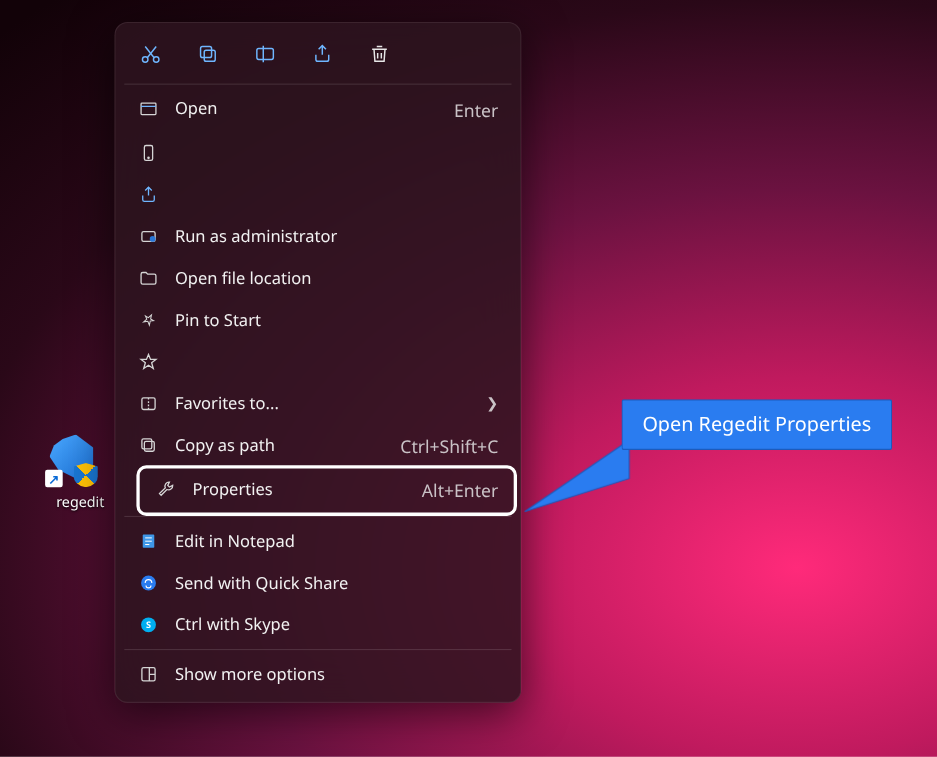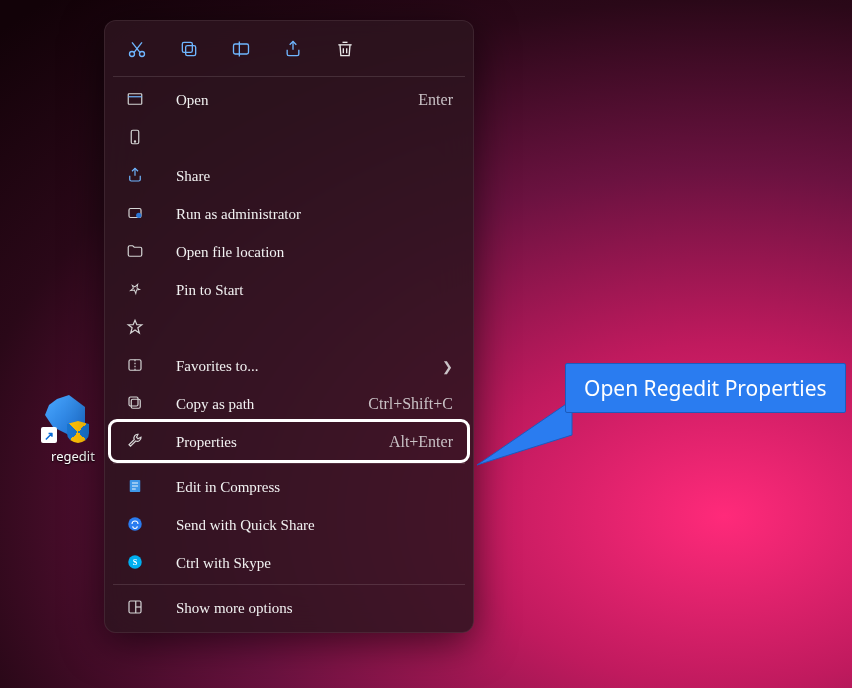--- a/index.html
+++ b/index.html
@@ -67,39 +67,39 @@
   }
   .icon-row .ibtn {
     width:24px;height:24px;display:flex;align-items:center;justify-content:center;
     cursor:pointer; color:#6fb6ff;
   }
   .icon-row .ibtn.danger { color:#e7e7e7; }
   .separator {
     height:1px; background:rgba(255,255,255,0.12); margin:3px 2px;
   }
   .menu-item {
-    display:flex; align-items:flex-end; gap:31px;
+    display:flex; align-items:flex-start; gap:14px;
     padding:9px 14px; border-radius:6px;
-    cursor:pointer; font-size:15px;font-family:Liberation Serif, serif;
+    cursor:pointer; font-size:15px;
   }
   .menu-item .micon { width:20px;height:20px;display:flex;align-items:center;justify-content:center;flex:0 0 20px; }
   .menu-item .label { flex:1; }
   .menu-item .shortcut { color:#c9c2c6; font-size:16px; }
   .menu-item .chevron { color:#c9c2c6; font-size:13px; }
   .menu-item.highlight {
-    outline:3px solid #fff; border-radius:6px;
+    outline:3px solid #fff; border-radius:6px;margin-left:16px;
   }
   svg { display:block; }
 
   .callout {
     position:absolute;
     left:565px; top:363px;
     background:#2a7cf0;
     color:#fff;
-    font-size:21px;
+    font-size:18px;
     padding:10px 18px;
     border:1px solid #1c5bbd;
     border-radius:2px;
     white-space:nowrap;
   }
   .callout-tail {
     position:absolute;
     left:477px; top:400px;
     width:0;height:0;
   }
@@ -181,21 +181,20 @@
   </div>
 
   <div class="menu-item">
     <span class="micon">
       <svg width="18" height="18" viewBox="0 0 24 24" fill="none" stroke="#6fb6ff" stroke-width="1.6">
           <path d="M12 3v10"></path>
           <path d="M8 7l4-4 4 4"></path>
           <path d="M5 13v5a2 2 0 0 0 2 2h10a2 2 0 0 0 2-2v-5"></path>
         </svg>
     </span>
-    <span class="label">Share</span>
   </div>
 
   <div class="menu-item">
     <span class="micon">
       <svg width="18" height="18" viewBox="0 0 24 24" fill="none" stroke="#d5d5d5" stroke-width="1.6">
           <rect x="4" y="6" width="16" height="12" rx="2"></rect>
           <circle cx="17" cy="15" r="3.5" fill="#2976d6" stroke="none"></circle>
         </svg>
     </span>
     <span class="label">Run as administrator</span>
@@ -261,21 +260,21 @@
 
   <div class="separator"></div>
 
   <div class="menu-item">
     <span class="micon">
       <svg width="18" height="18" viewBox="0 0 24 24">
           <rect x="5" y="4" width="14" height="16" rx="1" fill="#3e97e8"></rect>
           <path d="M8 8h8M8 12h8M8 16h5" stroke="#fff" stroke-width="1.2"></path>
         </svg>
     </span>
-    <span class="label">Edit in Compress</span>
+    <span class="label">Edit in Notepad</span>
   </div>
 
   <div class="menu-item">
     <span class="micon">
       <svg width="18" height="18" viewBox="0 0 24 24">
           <circle cx="12" cy="12" r="9" fill="#2a7cf0"></circle>
           <path d="M8 12a4 4 0 0 1 8 0M9 15a3 3 0 0 0 6 0" stroke="#fff" stroke-width="1.4" fill="none"></path>
         </svg>
     </span>
     <span class="label">Send with Quick Share</span>

